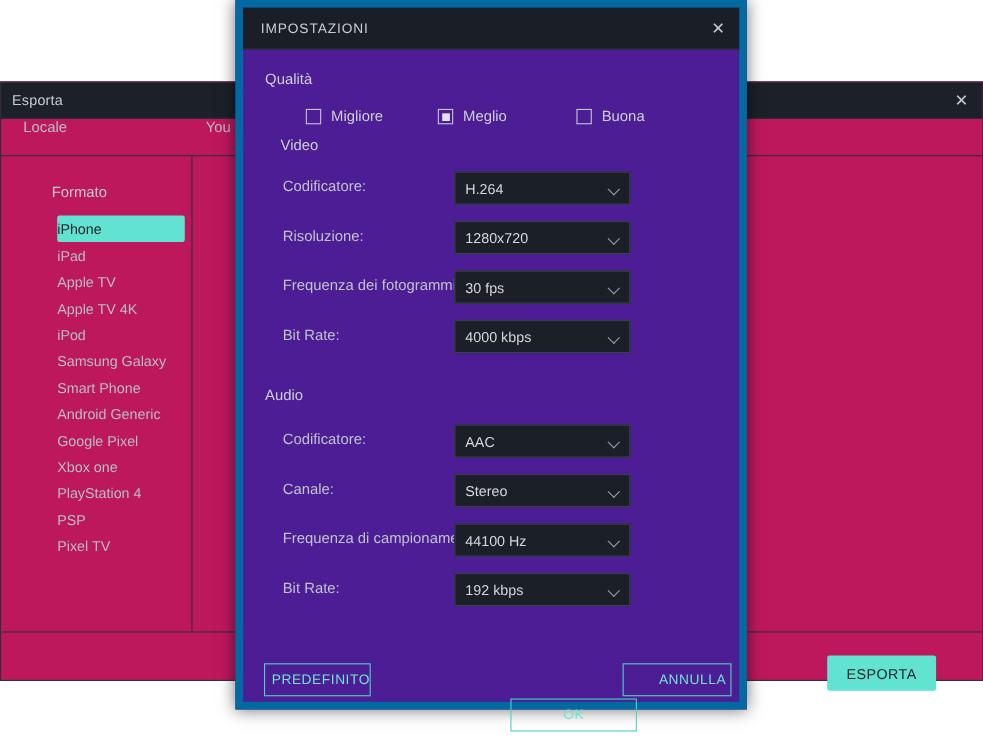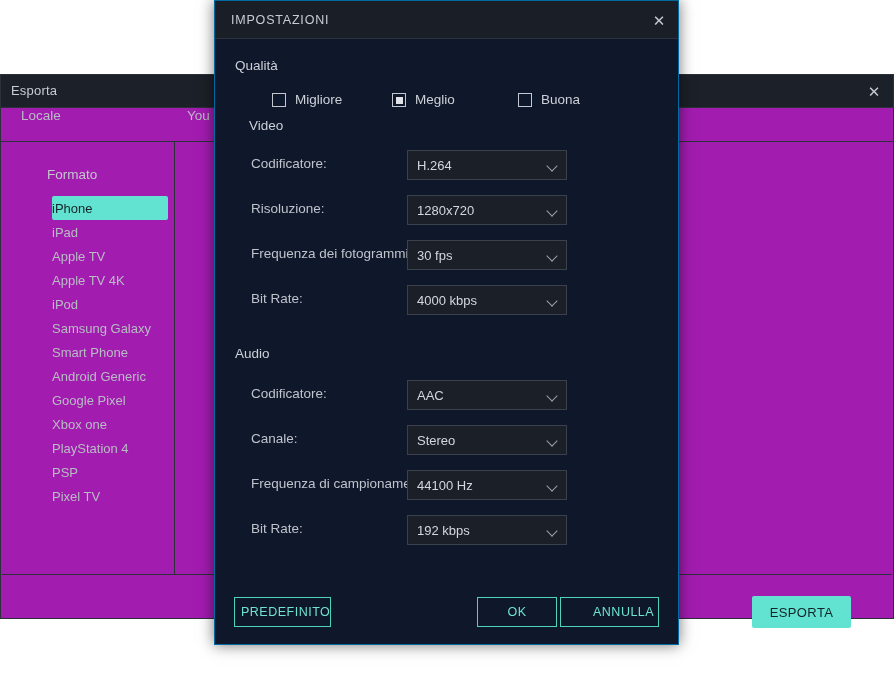--- a/index.html
+++ b/index.html
@@ -17,21 +17,21 @@
     -webkit-font-smoothing: antialiased;
   }
 
   
   #export-window {
     position: absolute;
     left: 0;
     top: 74px;
     width: 894px;
     height: 545px;
-    background: #a21caf;
+    background: #be185d;
     border: 1px solid #2b303a;
     box-sizing: border-box;
   }
   #export-titlebar {
     position: absolute;
     left: 0; top: 0;
     width: 100%;
     height: 33px;
     background: #1c2028;
     border-bottom: 1px solid #2b3039;
@@ -160,22 +160,22 @@
     box-sizing: border-box;
   }
 
   
   #settings-dialog {
     position: absolute;
     left: 214px;
     top: 0;
     width: 465px;
     height: 645px;
-    background: #0f172a;
-    border: 1px solid #0369a1;
+    background: #4c1d95;
+    border: 7px solid #0369a1;
     box-sizing: border-box;
     box-shadow: 0 0 14px rgba(0,0,0,.55);
   }
   #settings-titlebar {
     position: absolute;
     left: 0; top: 0;
     width: 100%;
     height: 38px;
     background: #1a1e26;
     border-bottom: 1px solid #2d323c;
@@ -304,21 +304,21 @@
     background: transparent;
     border: 1px solid #4fd2c0;
     color: #6fe4d4;
     font-size: 12.5px;
     letter-spacing: .5px;
     font-family: "Liberation Sans", sans-serif;
     cursor: pointer;
     box-sizing: border-box;
   }
   #btn-predefinito { left: 19px;  top: 596px; width: 97px; }
-  #btn-ok          { left: 243px; top: 596px; width: 80px; margin-left: 19px; }
+  #btn-ok          { left: 243px; top: 628px; width: 115px; }
   #btn-annulla     { left: 345px; top: 596px; width: 99px; padding-left: 32px; }
 </style>
 </head>
 <body>
 
 <div id="export-window">
 
   <div id="export-titlebar">
     <span id="export-title">Esporta</span>
     <span id="export-close">✕</span>

